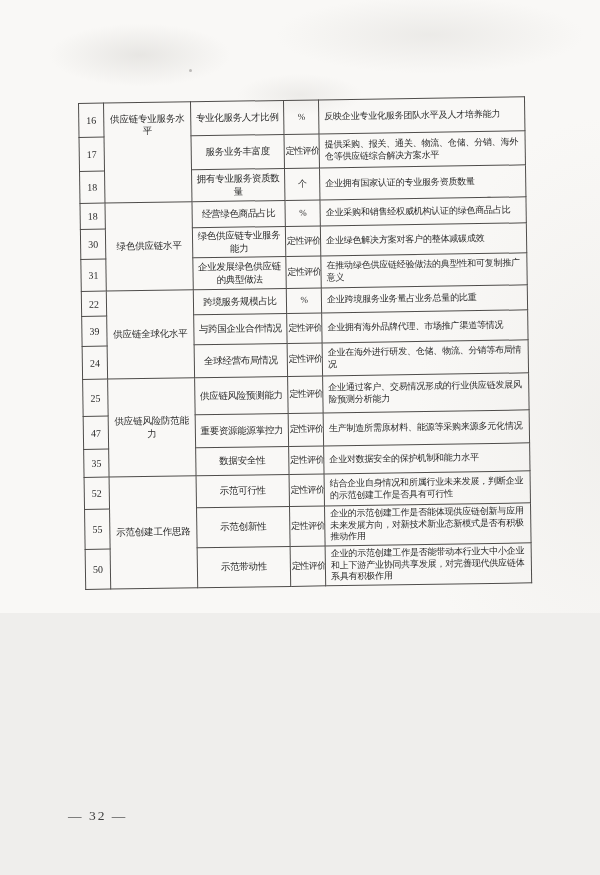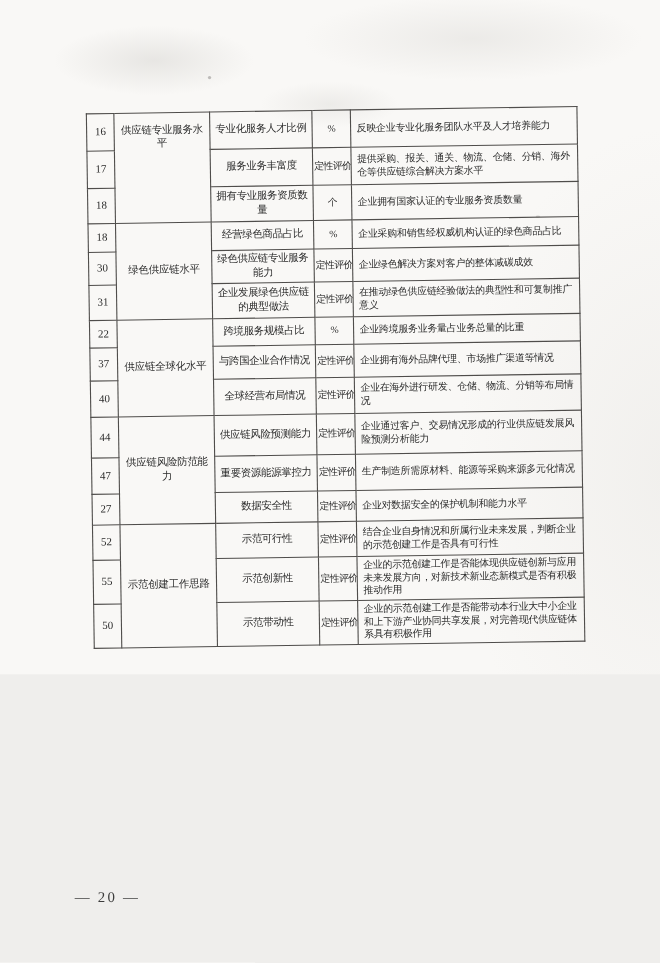--- a/index.html
+++ b/index.html
@@ -120,46 +120,46 @@
             <td class="desc-cell">在推动绿色供应链经验做法的典型性和可复制推广意义</td>
           </tr>
           <tr>
             <td class="num-cell">22</td>
             <td class="category-cell" rowspan="3">供应链全球化水平</td>
             <td class="indicator-cell">跨境服务规模占比</td>
             <td class="type-cell">%</td>
             <td class="desc-cell">企业跨境服务业务量占业务总量的比重</td>
           </tr>
           <tr>
-            <td class="num-cell">37</td>
+            <td class="num-cell">39</td>
             <td class="indicator-cell">与跨国企业合作情况</td>
             <td class="type-cell">定性评价</td>
             <td class="desc-cell">企业拥有海外品牌代理、市场推广渠道等情况</td>
           </tr>
           <tr>
-            <td class="num-cell">40</td>
+            <td class="num-cell">24</td>
             <td class="indicator-cell">全球经营布局情况</td>
             <td class="type-cell">定性评价</td>
             <td class="desc-cell">企业在海外进行研发、仓储、物流、分销等布局情况</td>
           </tr>
           <tr>
-            <td class="num-cell">44</td>
+            <td class="num-cell">25</td>
             <td class="category-cell" rowspan="3">供应链风险防范能力</td>
             <td class="indicator-cell">供应链风险预测能力</td>
             <td class="type-cell">定性评价</td>
             <td class="desc-cell">企业通过客户、交易情况形成的行业供应链发展风险预测分析能力</td>
           </tr>
           <tr>
             <td class="num-cell">47</td>
             <td class="indicator-cell">重要资源能源掌控力</td>
             <td class="type-cell">定性评价</td>
             <td class="desc-cell">生产制造所需原材料、能源等采购来源多元化情况</td>
           </tr>
           <tr>
-            <td class="num-cell">27</td>
+            <td class="num-cell">35</td>
             <td class="indicator-cell">数据安全性</td>
             <td class="type-cell">定性评价</td>
             <td class="desc-cell">企业对数据安全的保护机制和能力水平</td>
           </tr>
           <tr>
             <td class="num-cell">52</td>
             <td class="category-cell" rowspan="3">示范创建工作思路</td>
             <td class="indicator-cell">示范可行性</td>
             <td class="type-cell">定性评价</td>
             <td class="desc-cell">结合企业自身情况和所属行业未来发展，判断企业的示范创建工作是否具有可行性</td>
@@ -173,14 +173,14 @@
           <tr>
             <td class="num-cell">50</td>
             <td class="indicator-cell">示范带动性</td>
             <td class="type-cell">定性评价</td>
             <td class="desc-cell">企业的示范创建工作是否能带动本行业大中小企业和上下游产业协同共享发展，对完善现代供应链体系具有积极作用</td>
           </tr>
         </tbody>
     </table>
   </div>
 
-  <div class="footer-page-number">— 20 —</div>
+  <div class="footer-page-number">— 32 —</div>
 </div>
 
 </body></html>

